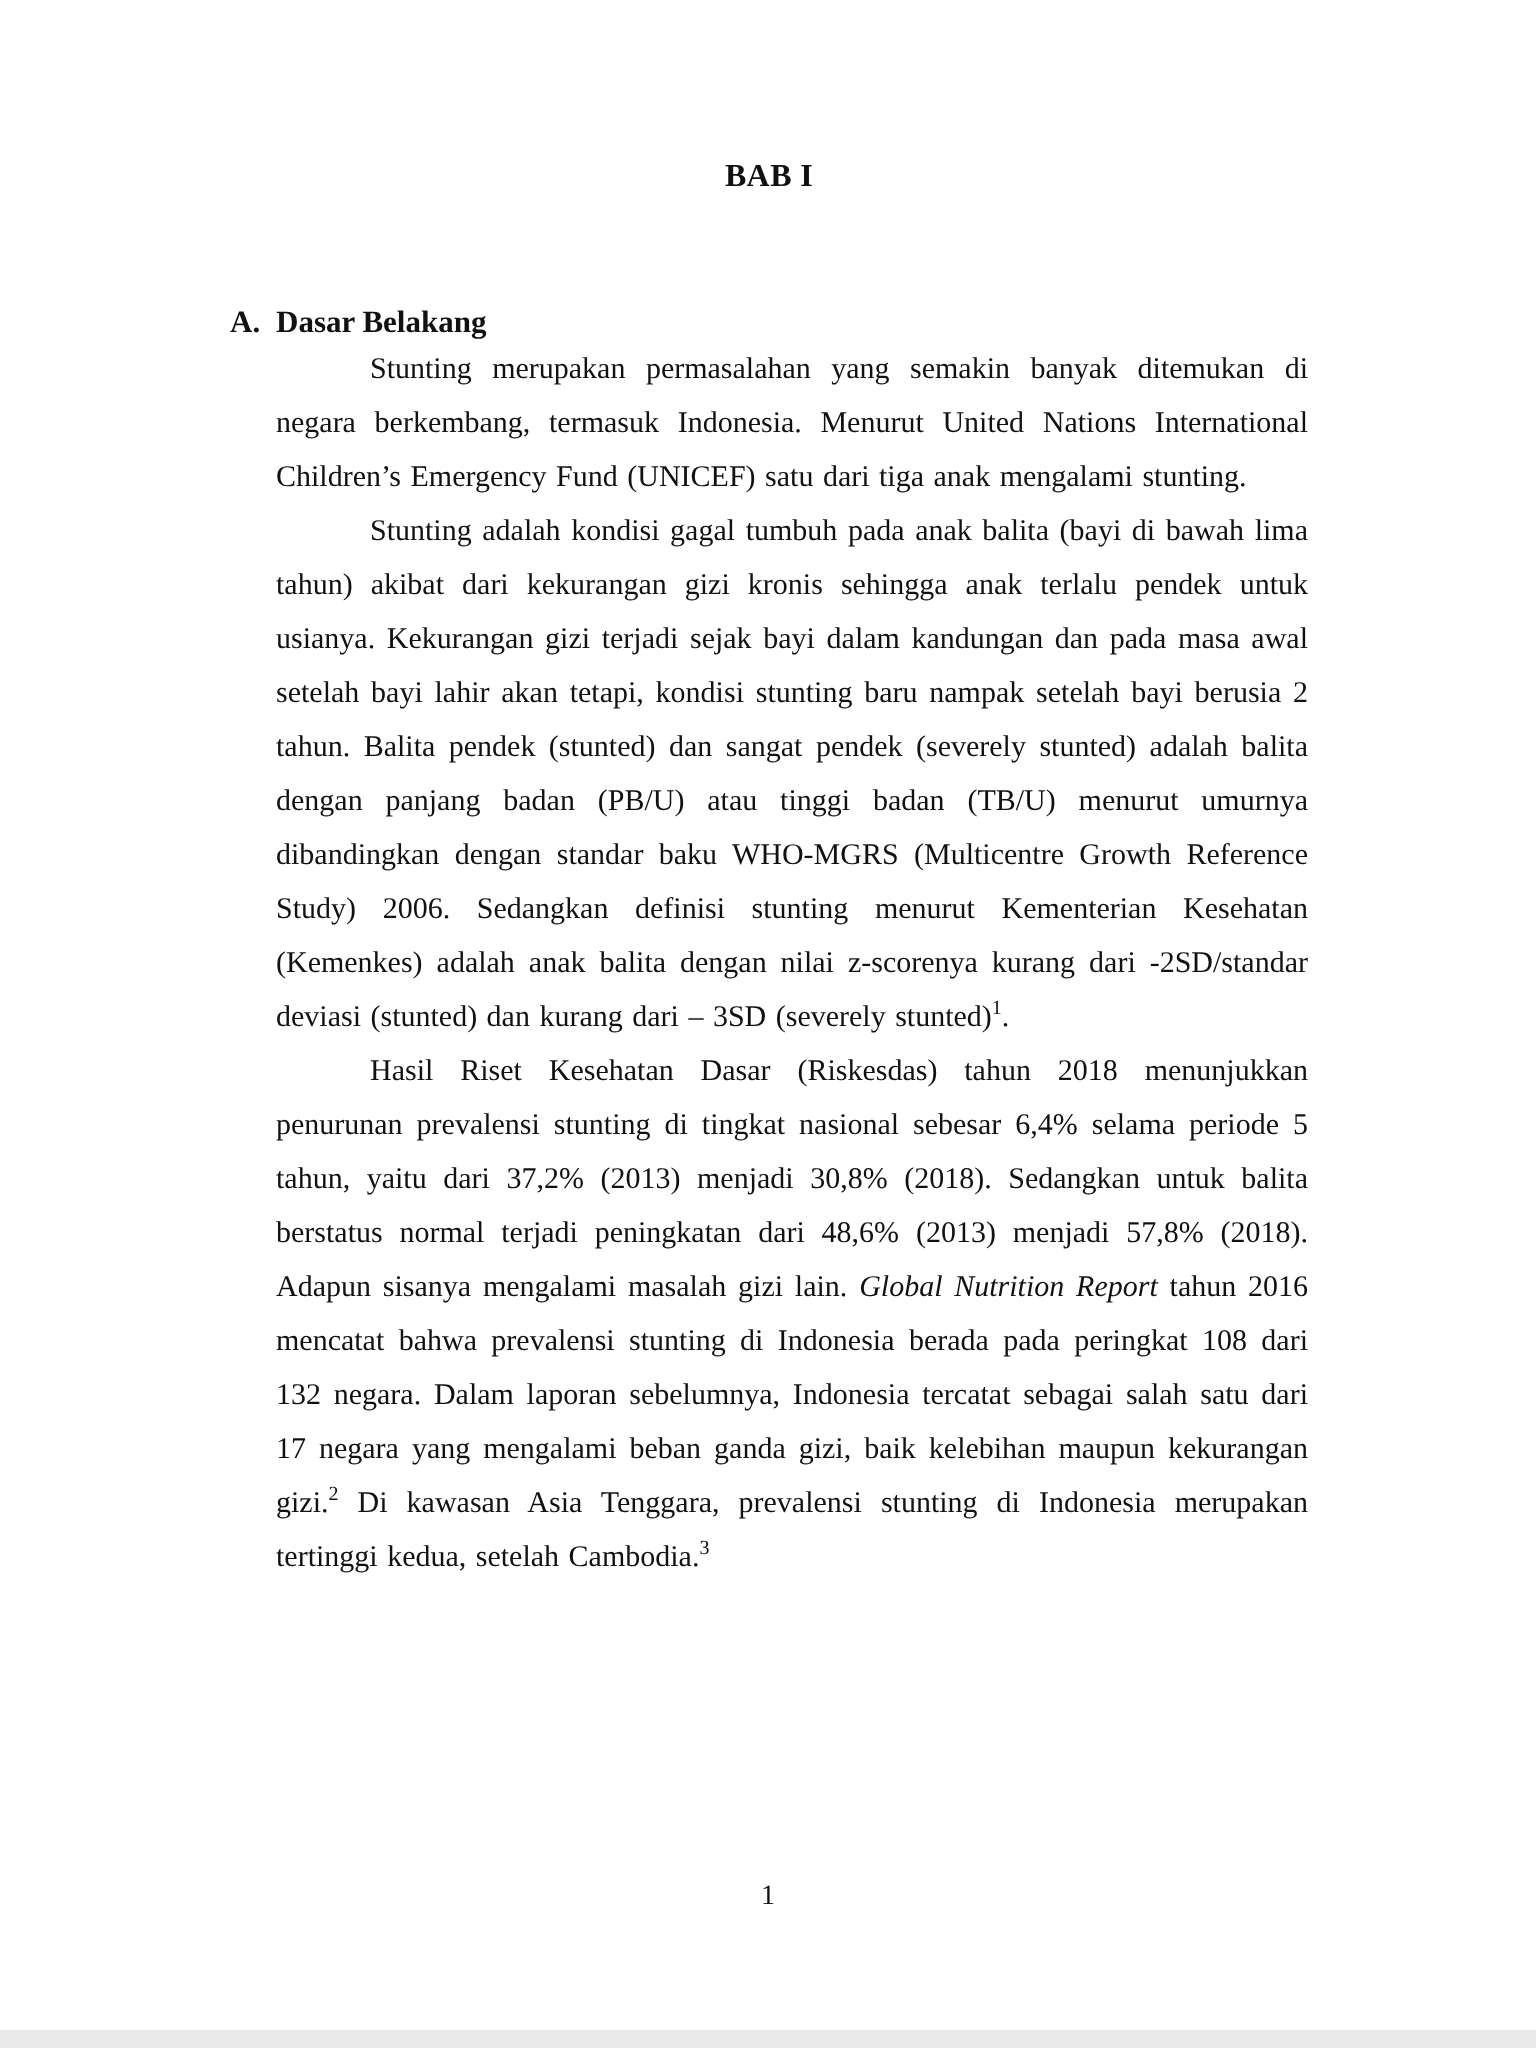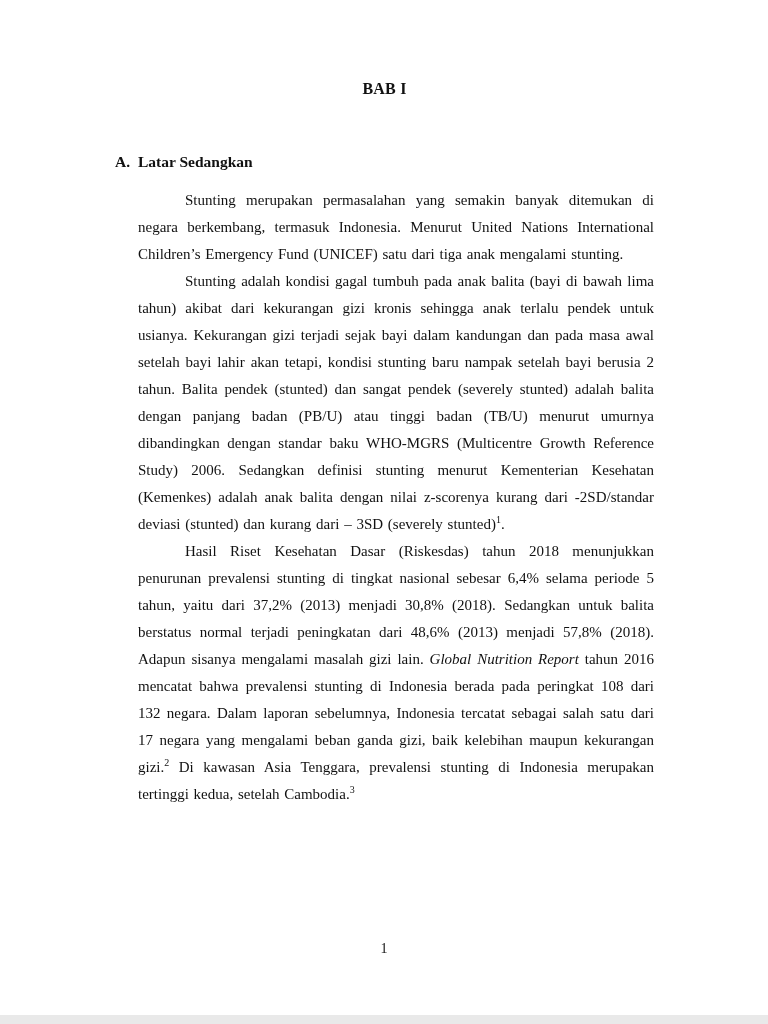--- a/index.html
+++ b/index.html
@@ -30,21 +30,21 @@
   .section-heading {
     margin-top: 55px;
     display: flex;
     font-weight: bold;
     font-size: 15.5px;
     line-height: 20px;
   }
   .section-label { width: 23px; flex: 0 0 23px; }
   .body-text {
     margin-left: 23px;
-    margin-top: 15px;
+    margin-top: 0;
   }
   p.para {
     font-size: 15px;
     line-height: 27px;
     text-align: justify;
     text-indent: 47px;
     word-spacing: 1px;
   }
   p.para sup {
     font-size: 10px;
@@ -64,21 +64,21 @@
 </head>
 <body>
 
 <div class="page">
 
   <div class="chapter-title">BAB I</div>
 
 
   <div class="section-heading">
     <span class="section-label">A.</span>
-    <span class="section-title">Latar Sedangkan</span>
+    <span class="section-title">Dasar Belakang</span>
   </div>
 
   <div class="body-text">
       <p class="para"><span>Stunting merupakan permasalahan yang semakin banyak ditemukan di negara berkembang, termasuk Indonesia. Menurut United Nations International Children’s Emergency Fund (UNICEF) satu dari tiga anak mengalami stunting.</span></p>
       <p class="para"><span>Stunting adalah kondisi gagal tumbuh pada anak balita (bayi di bawah lima tahun) akibat dari kekurangan gizi kronis sehingga anak terlalu pendek untuk usianya. Kekurangan gizi terjadi sejak bayi dalam kandungan dan pada masa awal setelah bayi lahir akan tetapi, kondisi stunting baru nampak setelah bayi berusia 2 tahun. Balita pendek (stunted) dan sangat pendek (severely stunted) adalah balita dengan panjang badan (PB/U) atau tinggi badan (TB/U) menurut umurnya dibandingkan dengan standar baku WHO-MGRS (Multicentre Growth Reference Study) 2006. Sedangkan definisi stunting menurut Kementerian Kesehatan (Kemenkes) adalah anak balita dengan nilai z-scorenya kurang dari -2SD/standar deviasi (stunted) dan kurang dari – 3SD (severely stunted)</span><sup>1</sup><span>.</span></p>
       <p class="para"><span>Hasil Riset Kesehatan Dasar (Riskesdas) tahun 2018 menunjukkan penurunan prevalensi stunting di tingkat nasional sebesar 6,4% selama periode 5 tahun, yaitu dari 37,2% (2013) menjadi 30,8% (2018). Sedangkan untuk balita berstatus normal terjadi peningkatan dari 48,6% (2013) menjadi 57,8% (2018). Adapun sisanya mengalami masalah gizi lain. </span><em>Global Nutrition Report</em><span> tahun 2016 mencatat bahwa prevalensi stunting di Indonesia berada pada peringkat 108 dari 132 negara. Dalam laporan sebelumnya, Indonesia tercatat sebagai salah satu dari 17 negara yang mengalami beban ganda gizi, baik kelebihan maupun kekurangan gizi.</span><sup>2</sup><span> Di kawasan Asia Tenggara, prevalensi stunting di Indonesia merupakan tertinggi kedua, setelah Cambodia.</span><sup>3</sup></p>
     </div>
 
   <div class="page-number">1</div>
 

